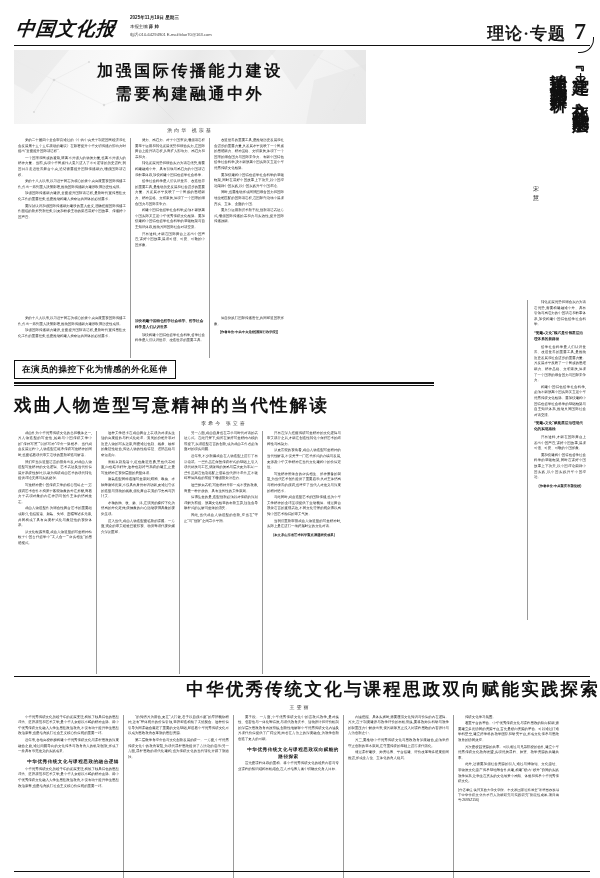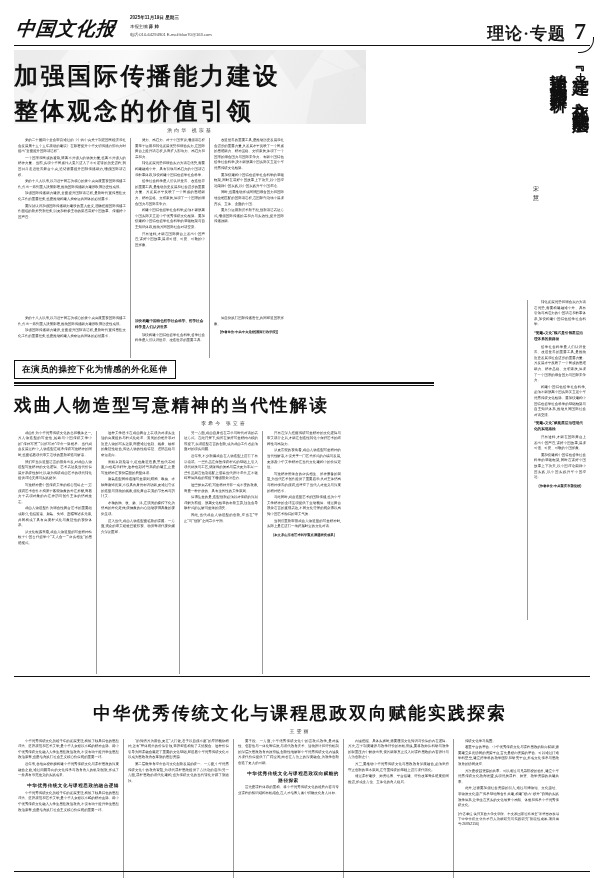--- a/index.html
+++ b/index.html
@@ -78,24 +78,25 @@
     position: relative;
     height: 74px;
     background:
       linear-gradient(115deg, #f2f2f2 0%, #fafafa 32%, #e9e9e9 48%, #f7f7f7 66%, #ededed 100%);
     overflow: hidden;
     margin: 4px 10px 0 14px;
   }
   .art1-hero svg { position: absolute; inset: 0; width: 100%; height: 100%; opacity: .5;}
   .art1-title {
     position: relative;
+    text-align: center;
     padding-top: 9px;
     font-family: "Liberation Sans", sans-serif;
     font-weight: 700;
-    font-size: 24px;
+    font-size: 16px;
     line-height: 1.45;
     letter-spacing: 2.6px;
     color: #111;
   }
   .art1-byline {
     text-align: center;
     font-size: 5px;
     letter-spacing: 2px;
     margin-top: 3px;
     color: #333;
@@ -197,26 +198,26 @@
   .art2-byline, .art3-byline {
     text-align: center;
     font-size: 5px;
     letter-spacing: 2px;
     margin-top: 3px;
     color: #333;
     font-family: "Liberation Sans", sans-serif;
   }
 
   .art3-title {
-    text-align: center;
+    text-align: right;
     font-family: "Liberation Serif", serif;
     font-weight: 700;
     font-size: 17.5px;
     letter-spacing: 2.2px;
-    margin-top: 24px;
+    margin-top: 0;
     color: #111;
   }
 
   .center-sub {
     text-align: center; font-weight: 700;
     font-size: 4.6px; letter-spacing: .5px;
     margin: 4px 0 3px; text-indent: 0;
     font-family: "Liberation Sans", sans-serif;
     line-height: 1.5;
   }
@@ -273,21 +274,21 @@
           <polygon points="300,30 352,14 352,74 292,74"></polygon>
           <polygon points="0,0 55,0 18,44 0,34"></polygon>
         </g>
         <g fill="#d4d4d4" opacity=".6">
           <polygon points="215,0 262,0 236,30"></polygon>
           <polygon points="330,0 352,0 352,22"></polygon>
         </g>
       </svg>
       <div class="art1-title">
         <div>加强国际传播能力建设</div>
-        <div>整体观念的价值引领</div>
+        <div>需要构建融通中外</div>
       </div>
     </div>
     <div class="art1-byline" style="width:352px;margin-left:14px;">洪向华  祝宗基</div>
 
     <div class="cols" style="margin:5px 10px 0 14px;height:178px;overflow:hidden;">
       <div class="col" style="width:116px;">
         <p>党的二十届四中全会审议通过的《中共中央关于制定国民经济和社会发展第十五个五年规划的建议》在部署提升中华文明传播力影响力时提出"全面提升国际话语权"。</p>
         <p>一个国家和民族的凝聚,既离不开强大的物质力量,也离不开强大的精神力量。当前,实现中华民族伟大复兴进入了不可逆转的历史进程,我国日益走近世界舞台中央,迫切需要提升国际传播能力,增强国际话语权。</p>
         <p>党的十八大以来,以习近平同志为核心的党中央高度重视国际传播工作,作出一系列重大决策部署,推动国际传播能力建设取得历史性成就。</p>
         <p>加强国际传播能力建设,全面提升国际话语权,是新时代宣传思想文化工作的重要任务,也是推动构建人类命运共同体的必然要求。</p>

